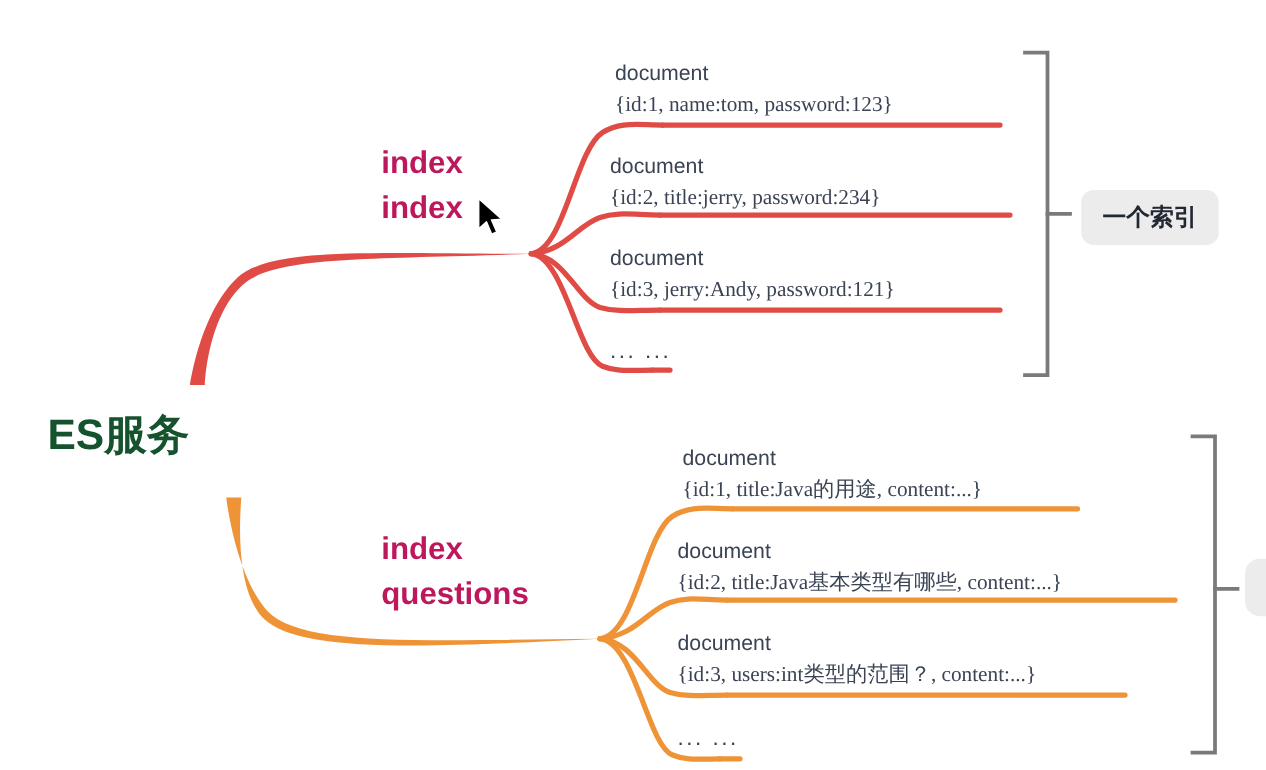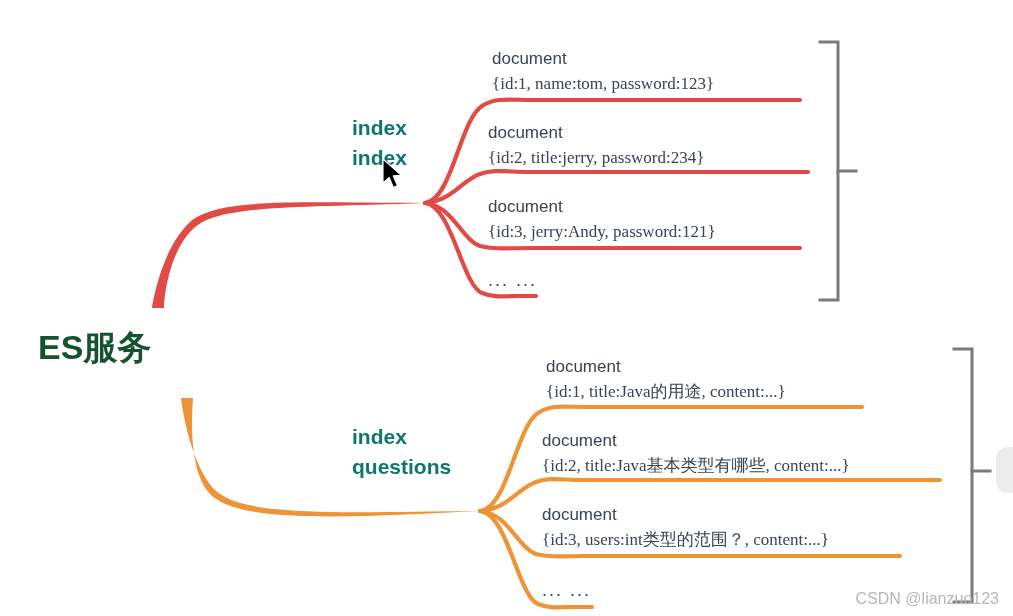--- a/index.html
+++ b/index.html
@@ -32,26 +32,25 @@
     font-size: 34px;
     font-weight: 700;
     color: #14532d;
     letter-spacing: 0px;
     white-space: nowrap;
   }
 
   
   .index-label {
     position: absolute;
-    font-size: 21px;
+    font-size: 25px;
     font-weight: 700;
-    color: #0f766e;
+    color: #be185d;
     line-height: 1.42;
     white-space: nowrap;
-    margin-left: 47px;
   }
   .index-label .l2 { display: block; }
   #index-users    { left: 305px; top: 113px; }
   #index-questions{ left: 305px; top: 422px; }
 
   
   .doc {
     position: absolute;
     font-size: 17px;
     color: #3a4354;
@@ -196,22 +195,22 @@
     <span class="doc-body">{id:2, title:Java基本类型有哪些, content:...}</span>
   </div>
 
   <div class="doc" style="left:542px; top:502px;">
     <span class="doc-title">document</span>
     <span class="doc-body">{id:3, users:int类型的范围？, content:...}</span>
   </div>
 
   <div class="ellipsis" style="left:542px; top:580px;">... ...</div>
 
+  <div class="badge" id="badge-index">一个索引</div>
 
   <div class="badge" id="badge-index-2"></div>
 
   <svg class="cursor" viewBox="0 0 24 32" xmlns="http://www.w3.org/2000/svg">
     <path d="M 2,1 L 2,25 L 8.2,19.4 L 12.4,29.4 L 16.4,27.6 L 12.2,17.9 L 20.4,17.4 Z" fill="#000000" stroke="#ffffff" stroke-width="1.1" stroke-linejoin="round"></path>
   </svg>
 
-  <div class="watermark">CSDN @lianzuo123</div>
 
 </div>
 
 </body></html>

